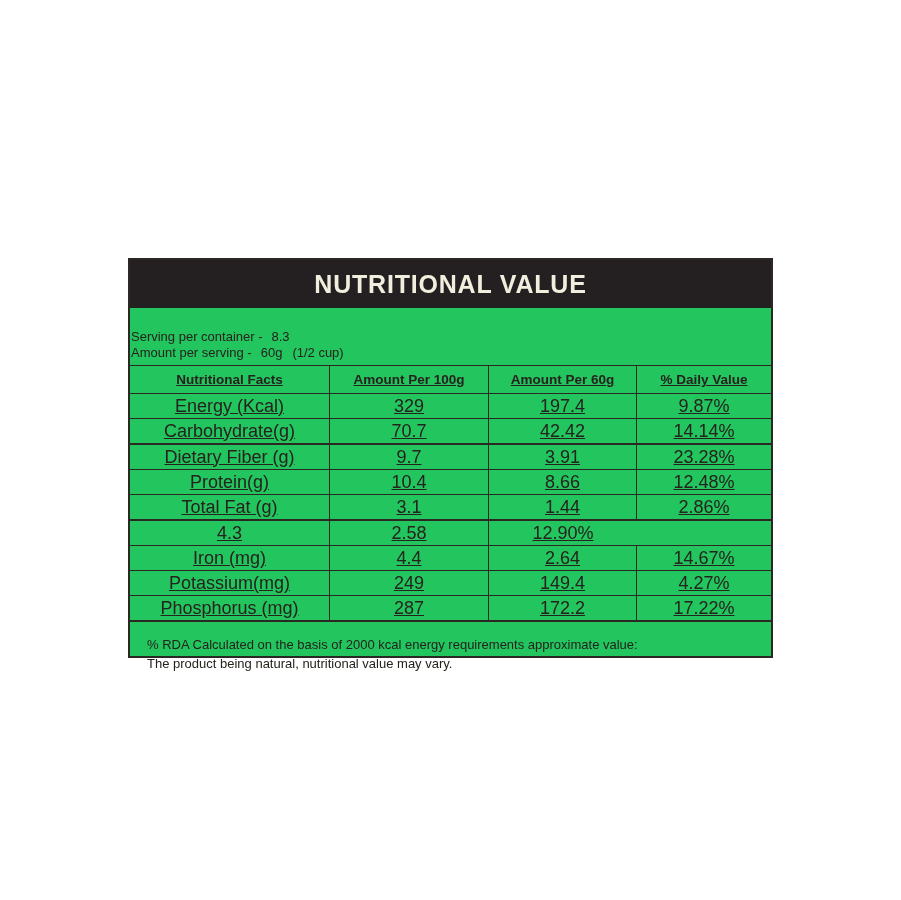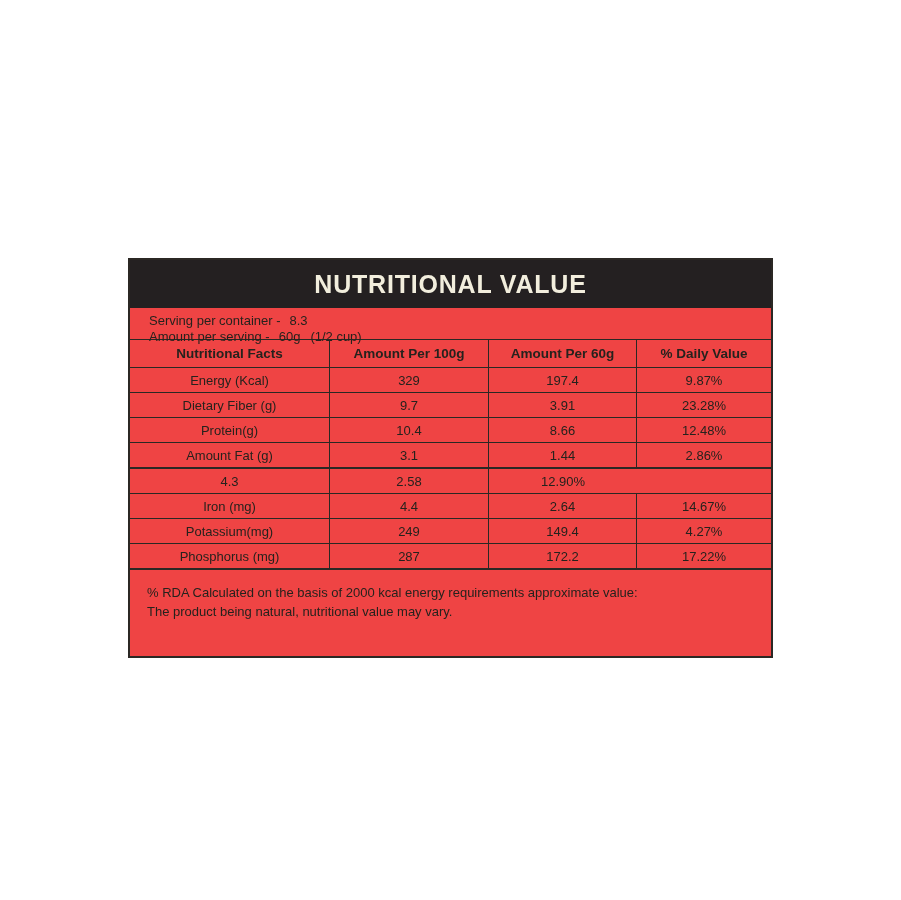--- a/index.html
+++ b/index.html
@@ -16,71 +16,73 @@
     color: #26221d;
   }
   .nutrition-label {
     position: absolute;
     left: 128px;
     top: 258px;
     width: 645px;
     height: 400px;
     box-sizing: border-box;
     border: 2px solid #2b2824;
-    background: #ef4444;
+    background: #22c55e;
     display: flex;
     flex-direction: column;
   }
   .title-bar {
     height: 48px;
     background: #242021;
     display: flex;
     align-items: center;
     justify-content: center;
     flex: 0 0 auto;
   }
   .title-bar .title {
     color: #f2eedd;
     font-size: 25px;
     font-weight: bold;
     letter-spacing: 0.8px;
   }
   .serving-info {
     flex: 0 0 auto;
     box-sizing: border-box;
-    height: 32px;
+    height: 42px;
     border-bottom: 1px solid #2b2824;
-    padding: 5px 17px 0 19px;
+    padding: 5px 17px 0 1px;
     font-size: 13px;
     line-height: 16px;
+    margin-top: 16px;
   }
   .serving-line {
     display: flex;
     align-items: baseline;
   }
   .serving-line .sv-label { margin-right: 9px; }
   .serving-line .sv-value { margin-right: 10px; }
   .nv-table {
     flex: 0 0 auto;
     display: flex;
     flex-direction: column;
+    text-decoration: underline;
   }
   .nv-row {
     display: grid;
     grid-template-columns: 200px 159px 148px 134px;
     border-bottom: 1px solid #2b2824;
   }
   .nv-row.header-row {
     height: 27px;
     font-weight: bold;
     font-size: 13.5px;
   }
   .nv-row.data-row {
     height: 24px;
-    font-size: 13px;
+    font-size: 18px;
   }
   .nv-row.thick-bottom {
     border-bottom-width: 2px;
   }
   .nv-row.last-row {
     border-bottom-width: 2px;
   }
   .nv-cell {
     display: flex;
     align-items: center;
@@ -129,37 +131,43 @@
       <div class="nv-cell">% Daily Value</div>
     </div>
 
     <div class="nv-row data-row">
       <div class="nv-cell">Energy (Kcal)</div>
       <div class="nv-cell">329</div>
       <div class="nv-cell">197.4</div>
       <div class="nv-cell">9.87%</div>
     </div>
 
+    <div class="nv-row data-row thick-bottom">
+      <div class="nv-cell">Carbohydrate(g)</div>
+      <div class="nv-cell">70.7</div>
+      <div class="nv-cell">42.42</div>
+      <div class="nv-cell">14.14%</div>
+    </div>
 
     <div class="nv-row data-row">
       <div class="nv-cell">Dietary Fiber (g)</div>
       <div class="nv-cell">9.7</div>
       <div class="nv-cell">3.91</div>
       <div class="nv-cell">23.28%</div>
     </div>
 
     <div class="nv-row data-row">
       <div class="nv-cell">Protein(g)</div>
       <div class="nv-cell">10.4</div>
       <div class="nv-cell">8.66</div>
       <div class="nv-cell">12.48%</div>
     </div>
 
     <div class="nv-row data-row thick-bottom">
-      <div class="nv-cell">Amount Fat (g)</div>
+      <div class="nv-cell">Total Fat (g)</div>
       <div class="nv-cell">3.1</div>
       <div class="nv-cell">1.44</div>
       <div class="nv-cell">2.86%</div>
     </div>
 
     <div class="nv-row data-row">
       <div class="nv-cell">4.3</div>
       <div class="nv-cell">2.58</div>
       <div class="nv-cell">12.90%</div>
     </div>

